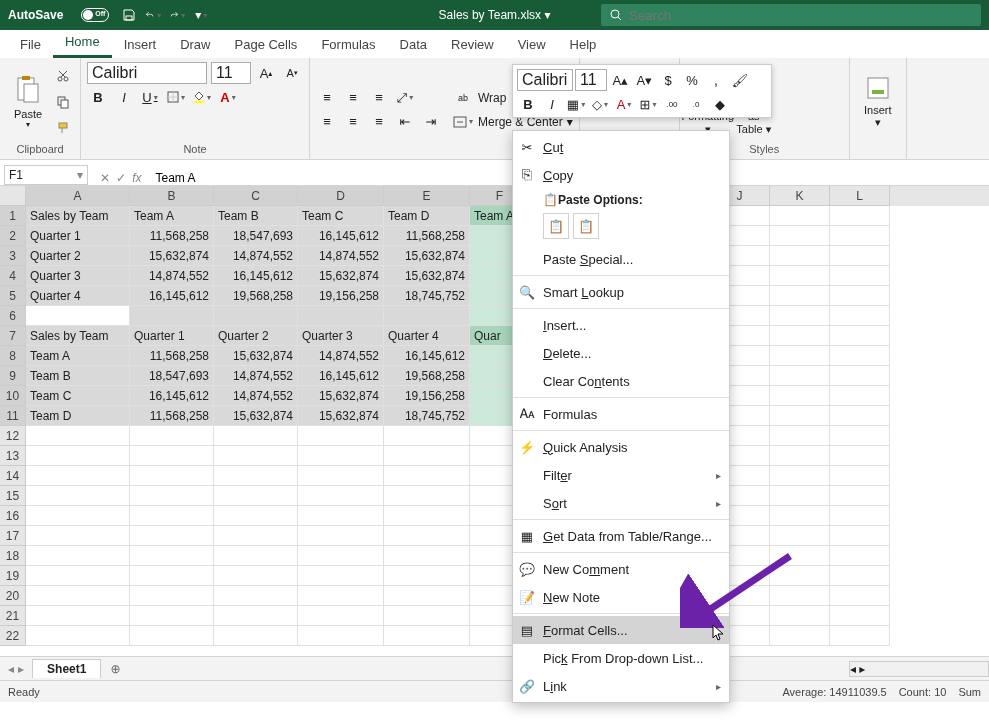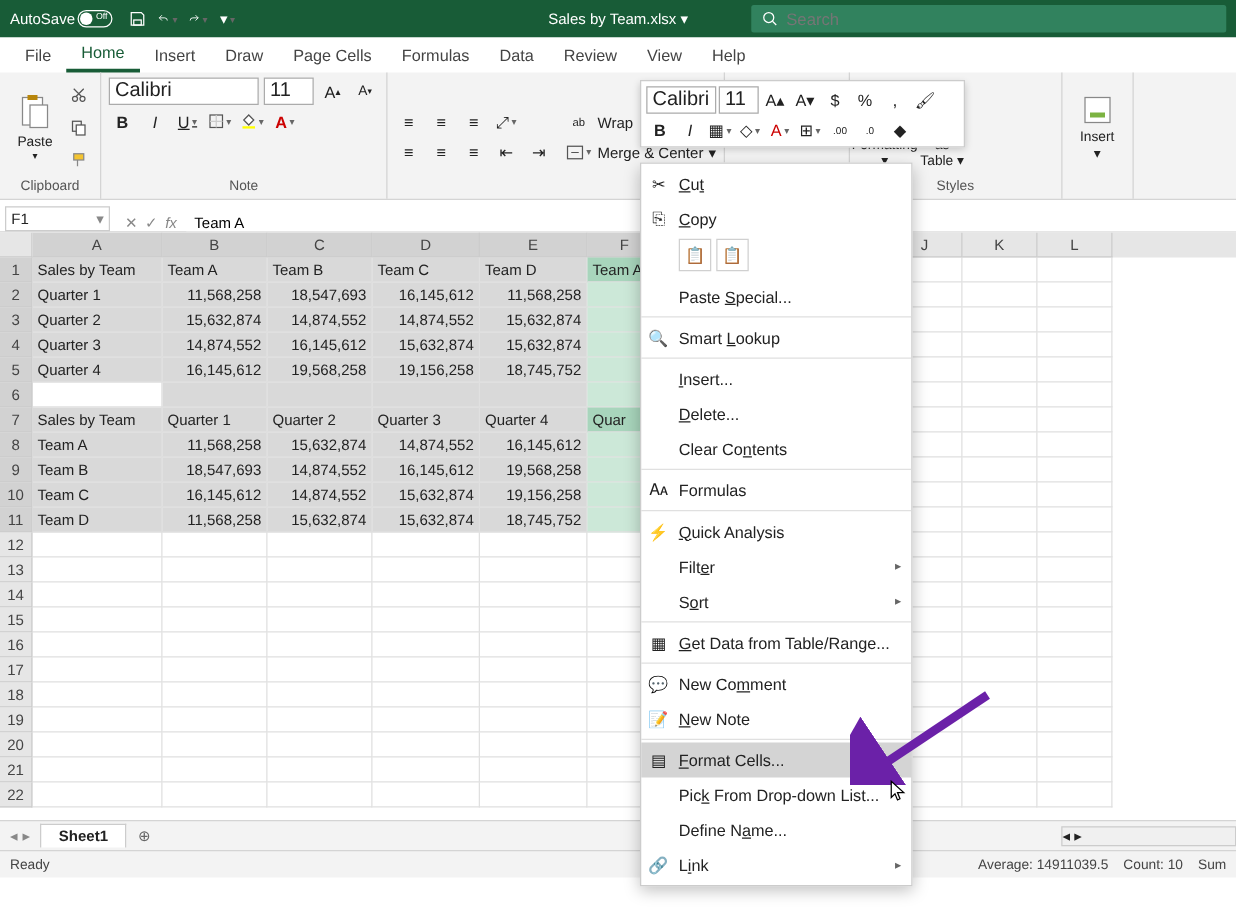--- a/index.html
+++ b/index.html
@@ -1,20 +1,20 @@
 <!DOCTYPE html>
 <html><head>
 <meta charset="utf-8">
 <style>
 * { margin:0; padding:0; box-sizing:border-box; font-family:'Segoe UI',Arial,sans-serif; }
 body { background:#fff; font-size:12px; color:#222; overflow:hidden; width:989px; height:728px; position:relative; }
 
 
 .titlebar { height:30px; background:#185c37; color:#fff; display:flex; align-items:center; padding:0 8px; font-size:12px; }
-.titlebar .autosave { display:flex; align-items:center; gap:0; }
+.titlebar .autosave { display:flex; align-items:center; gap:16px;font-weight:bold; }
 .titlebar .toggle { width:28px; height:14px; border:1px solid #fff; border-radius:7px; position:relative; margin-left:2px; }
 .titlebar .toggle::before { content:''; position:absolute; width:10px; height:10px; background:#fff; border-radius:50%; top:1px; left:1px; }
 .titlebar .qat { display:flex; gap:8px; margin-left:12px; align-items:center; }
 .titlebar .qat-item { width:16px; height:16px; display:flex; align-items:center; justify-content:center; cursor:pointer; }
 .titlebar .filename { position:absolute; left:50%; transform:translateX(-50%); font-weight:400; }
 .titlebar .search { margin-left:auto; background:#31825e; height:22px; width:380px; display:flex; align-items:center; padding:0 8px; border-radius:2px; }
 .titlebar .search input { background:transparent; border:none; color:#fff; outline:none; flex:1; margin-left:6px; }
 .titlebar svg { fill:#fff; }
 
 
@@ -710,20 +710,21 @@
 
 <div class="contextmenu">
   <div class="menu-item">
       <span class="icon-slot">✂</span>
       <span><u>C</u>u<u>t</u></span>
     </div>
   <div class="menu-item">
       <span class="icon-slot">⎘</span>
       <span><u>C</u>opy</span>
     </div>
+  <div class="menu-header"><span class="icon-slot">📋</span><span>Paste Options:</span></div>
   <div class="paste-opts">
     <div class="paste-opt">📋</div>
     <div class="paste-opt">📋</div>
   </div>
   <div class="menu-item">
       <span>Paste <u>S</u>pecial...</span>
     </div>
   <div class="menu-sep"></div>
   <div class="menu-item">
       <span class="icon-slot">🔍</span>
@@ -771,23 +772,20 @@
       <span class="icon-slot">📝</span>
       <span><u>N</u>ew Note</span>
     </div>
   <div class="menu-sep"></div>
   <div class="menu-item hover">
       <span class="icon-slot">▤</span>
       <span><u>F</u>ormat Cells...</span>
     </div>
   <div class="menu-item">
       <span>Pic<u>k</u> From Drop-down List...</span>
-    </div>
-  <div class="menu-item">
-      <span>Define N<u>a</u>me...</span>
     </div>
   <div class="menu-item">
       <span class="icon-slot">🔗</span>
       <span>L<u>i</u>nk</span>
       <span class="arrow">▸</span>
     </div>
 </div>
 
 <svg class="annotation-arrow" width="120" height="80">
   <defs>

